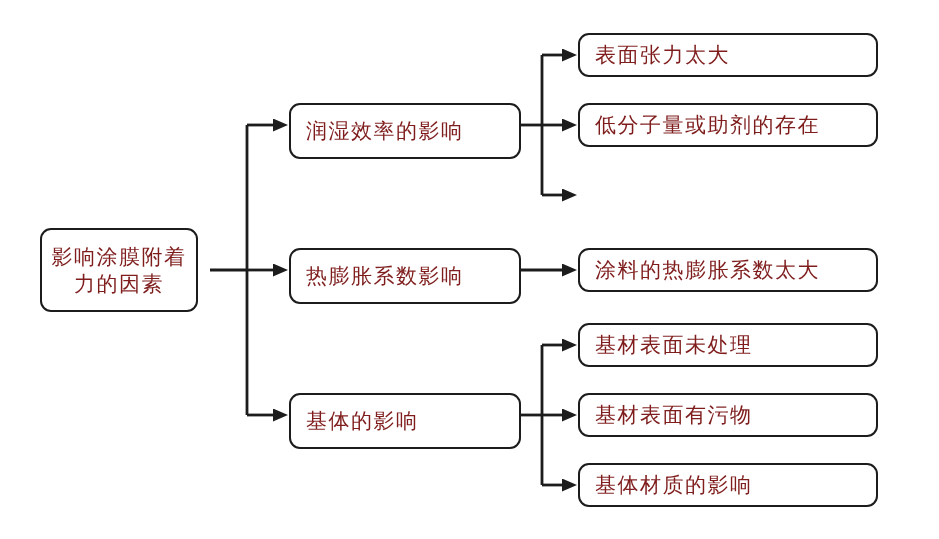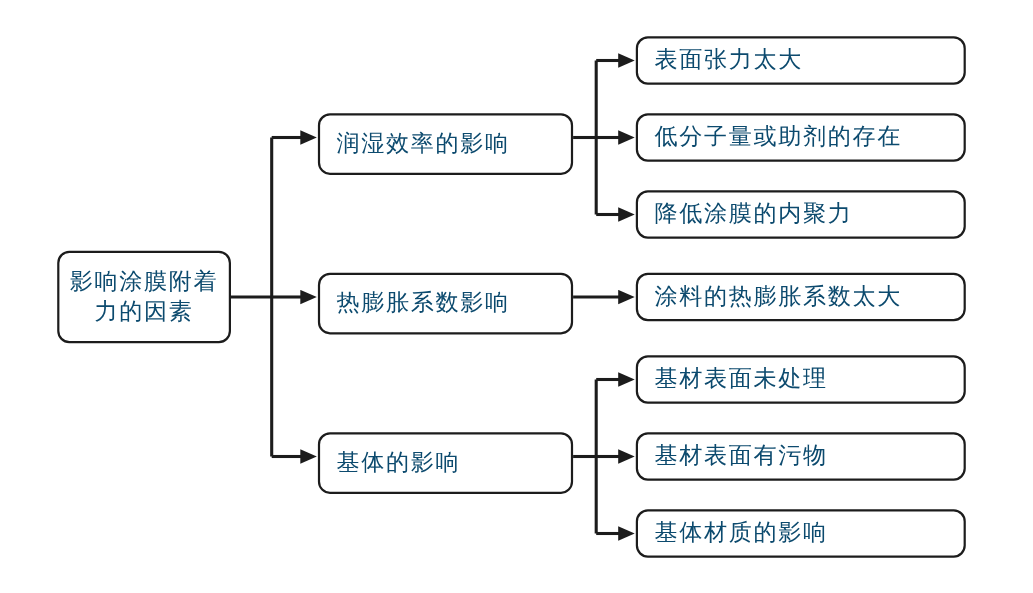--- a/index.html
+++ b/index.html
@@ -28,27 +28,27 @@
     fill: none;
   }
   .node {
     position: absolute;
     box-sizing: border-box;
     background: #ffffff;
     border: 2px solid #1c1c1c;
     border-radius: 11px;
     display: flex;
     align-items: center;
-    color: #0c4a6e;
+    color: #7f1d1d;
     font-size: 21px;
     letter-spacing: 1.5px;
     line-height: 1.3;
   }
   .node.root {
-    left: 52px;
+    left: 40px;
     top: 228px;
     width: 158px;
     height: 84px;
     justify-content: center;
     text-align: center;
     flex-direction: column;
   }
   .node.mid {
     left: 289px;
     width: 232px;
@@ -119,23 +119,20 @@
   <div class="node mid mid-3">
     <span>基体的影响</span>
   </div>
 
   <div class="node leaf leaf-1">
     <span>表面张力太大</span>
   </div>
   <div class="node leaf leaf-2">
     <span>低分子量或助剂的存在</span>
   </div>
-  <div class="node leaf leaf-3">
-    <span>降低涂膜的内聚力</span>
-  </div>
   <div class="node leaf leaf-4">
     <span>涂料的热膨胀系数太大</span>
   </div>
   <div class="node leaf leaf-5">
     <span>基材表面未处理</span>
   </div>
   <div class="node leaf leaf-7">
     <span>基体材质的影响</span>
   </div>
   <div class="node leaf leaf-6">

